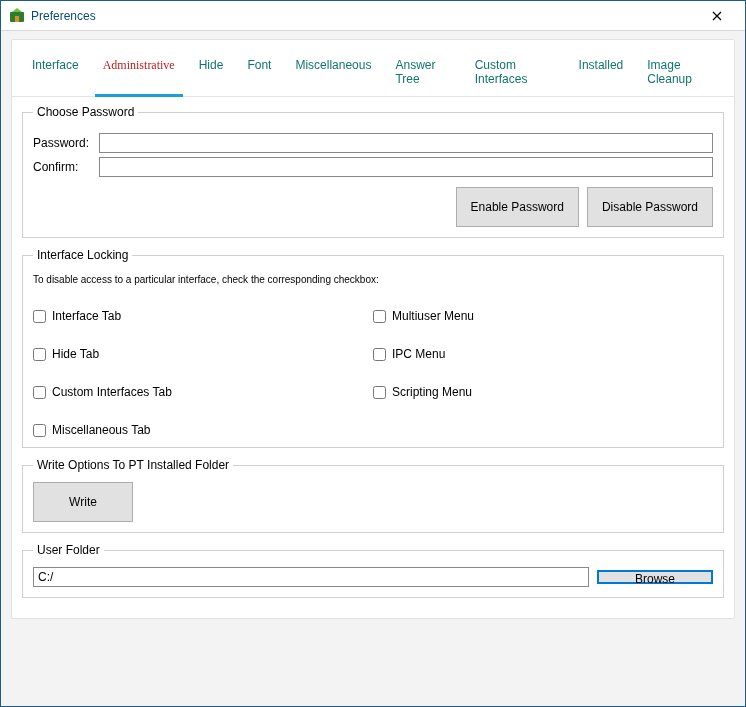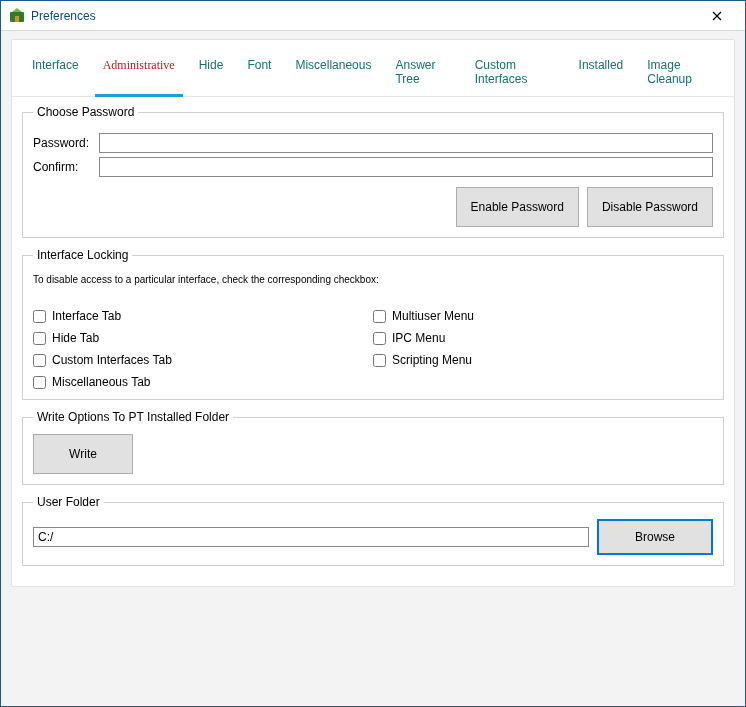--- a/index.html
+++ b/index.html
@@ -115,34 +115,34 @@
     padding: 0 14px;
     font-family: inherit;
     font-size: 12px;
     background: #e1e1e1;
     border: 1px solid #adadad;
     cursor: pointer;
   }
   button.win.focus {
     border: 2px solid #0078d7;
     padding: 0 13px;
-    height: 36px;
+    height: 14px;
   }
   .helptext {
     font-size: 10px;
     margin: 2px 0 24px 0;
   }
   .checkgrid {
     display: flex;
   }
   .checkcol {
     flex: 1;
     display: flex;
     flex-direction: column;
-    gap: 8px;
+    gap: 24px;
   }
   .check {
     display: flex;
     align-items: center;
     gap: 6px;
     font-size: 12px;
     cursor: pointer;
   }
   .check input[type=checkbox] {
     width: 13px; height: 13px;

